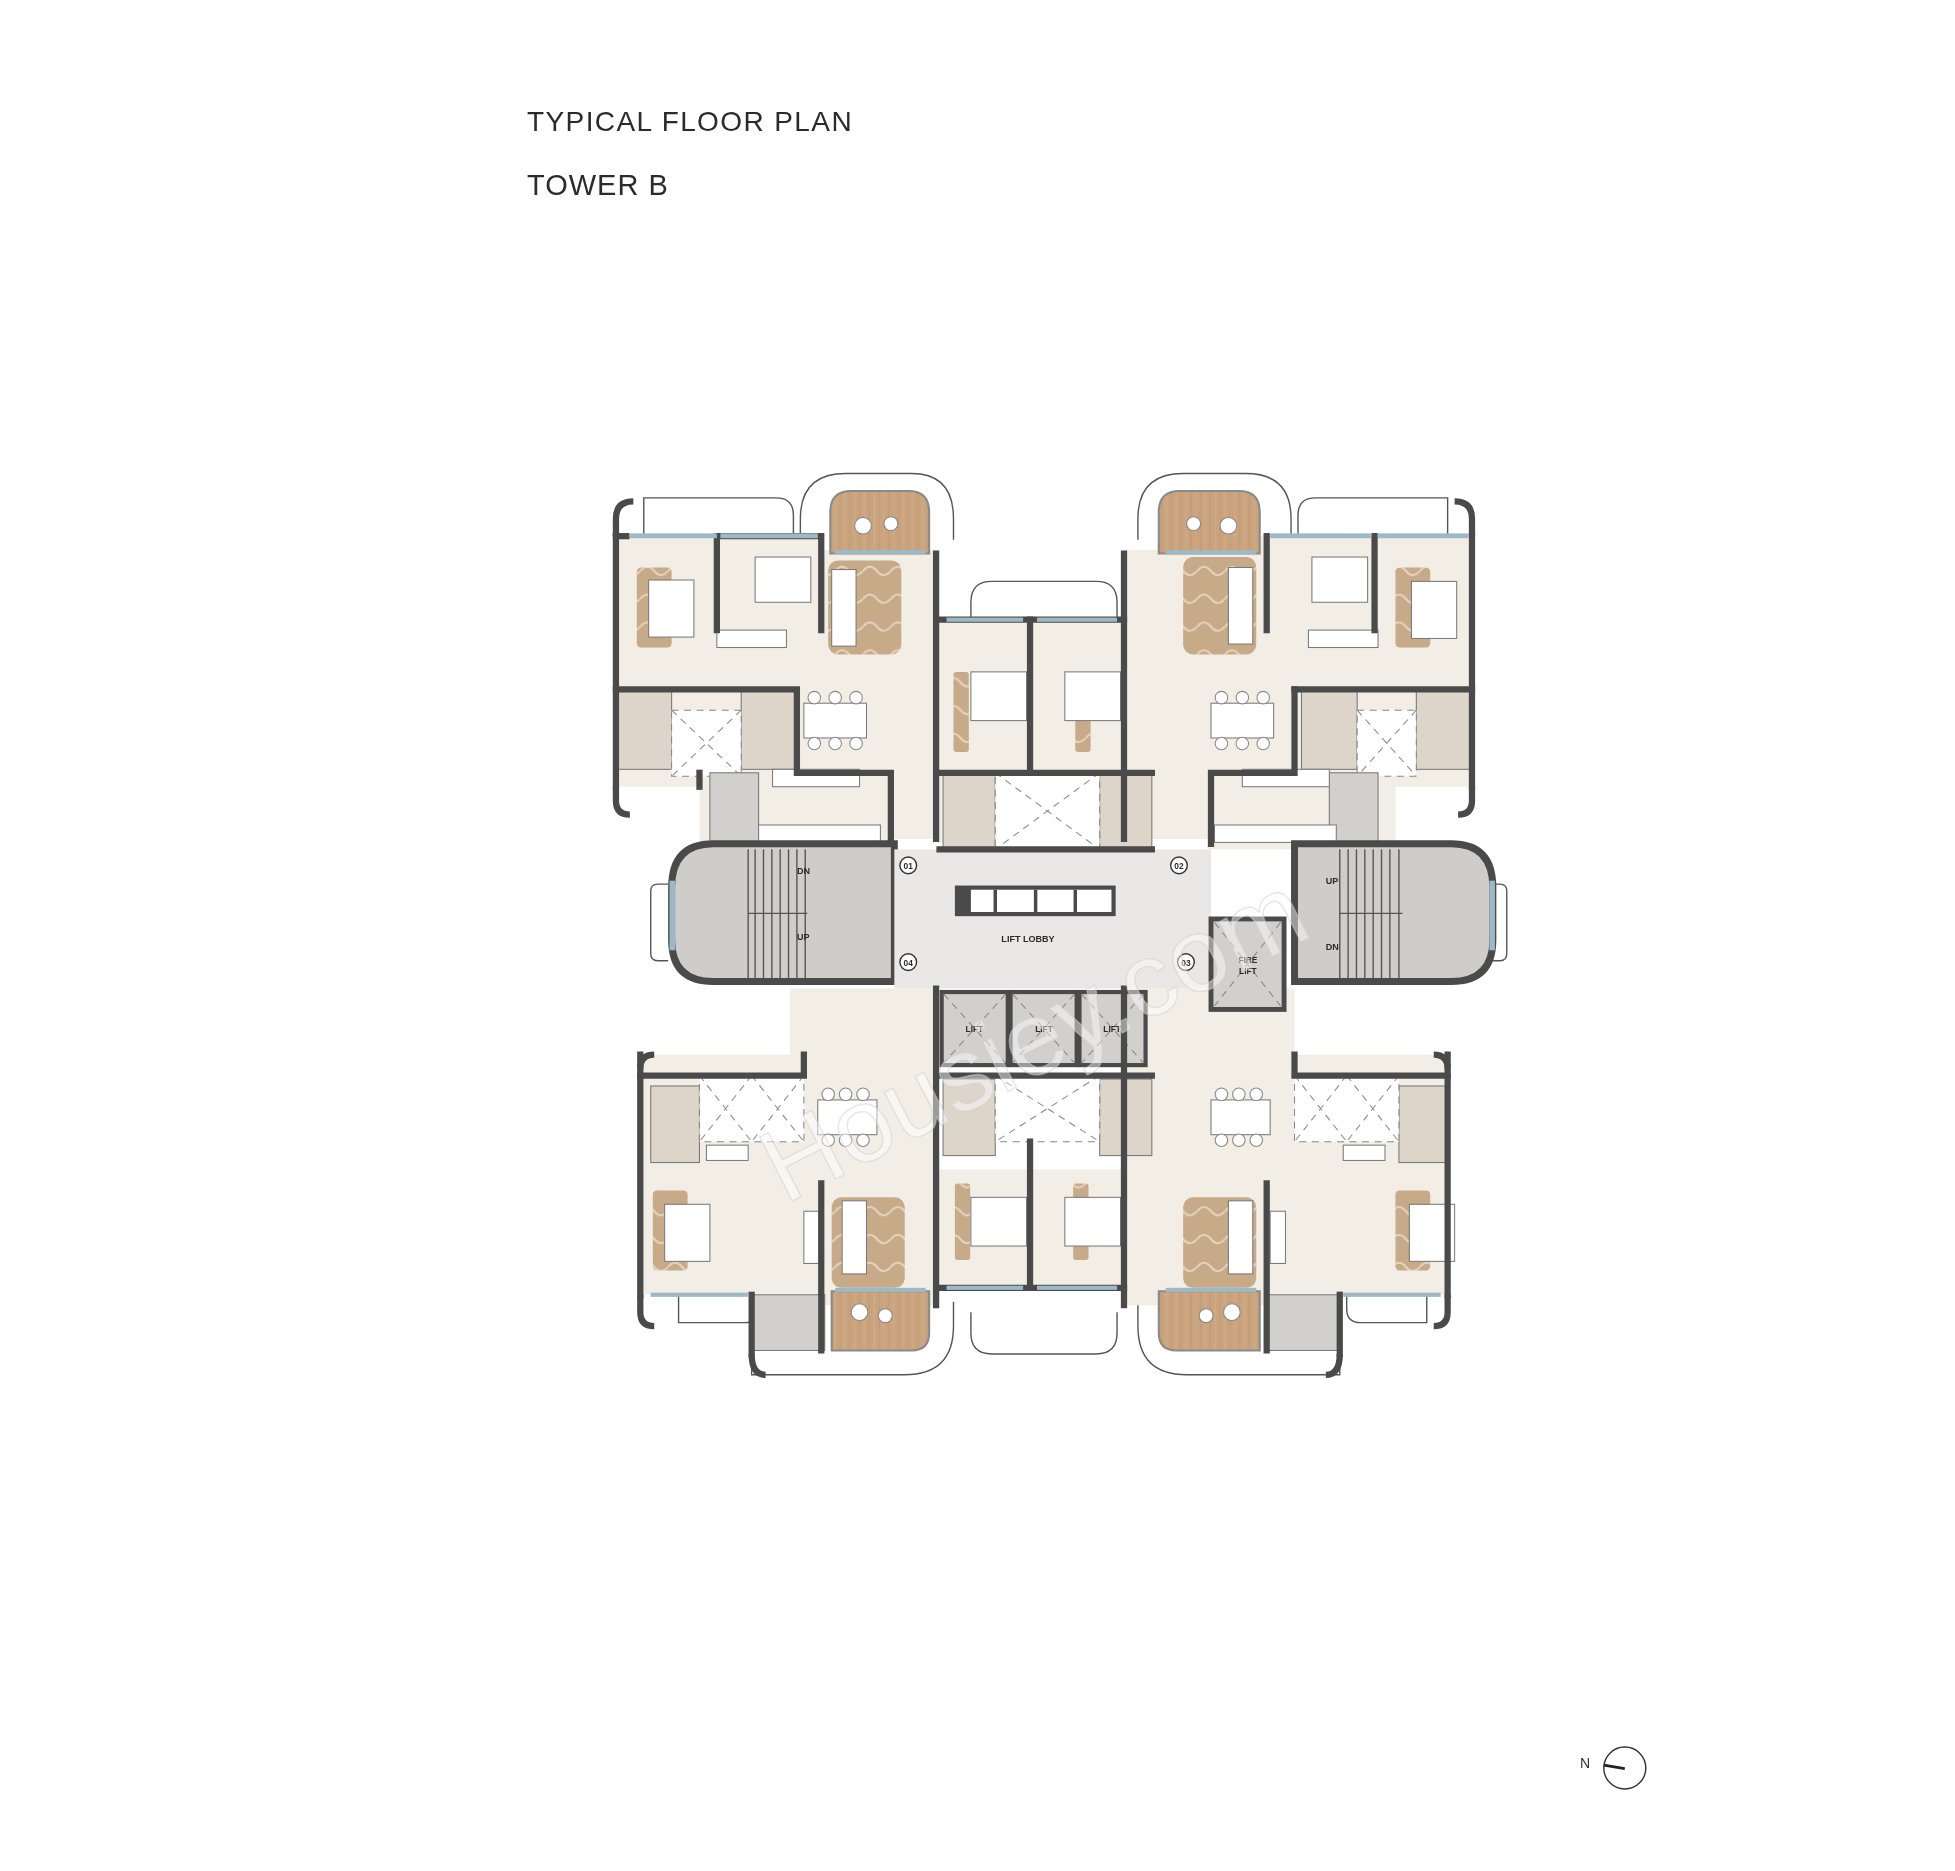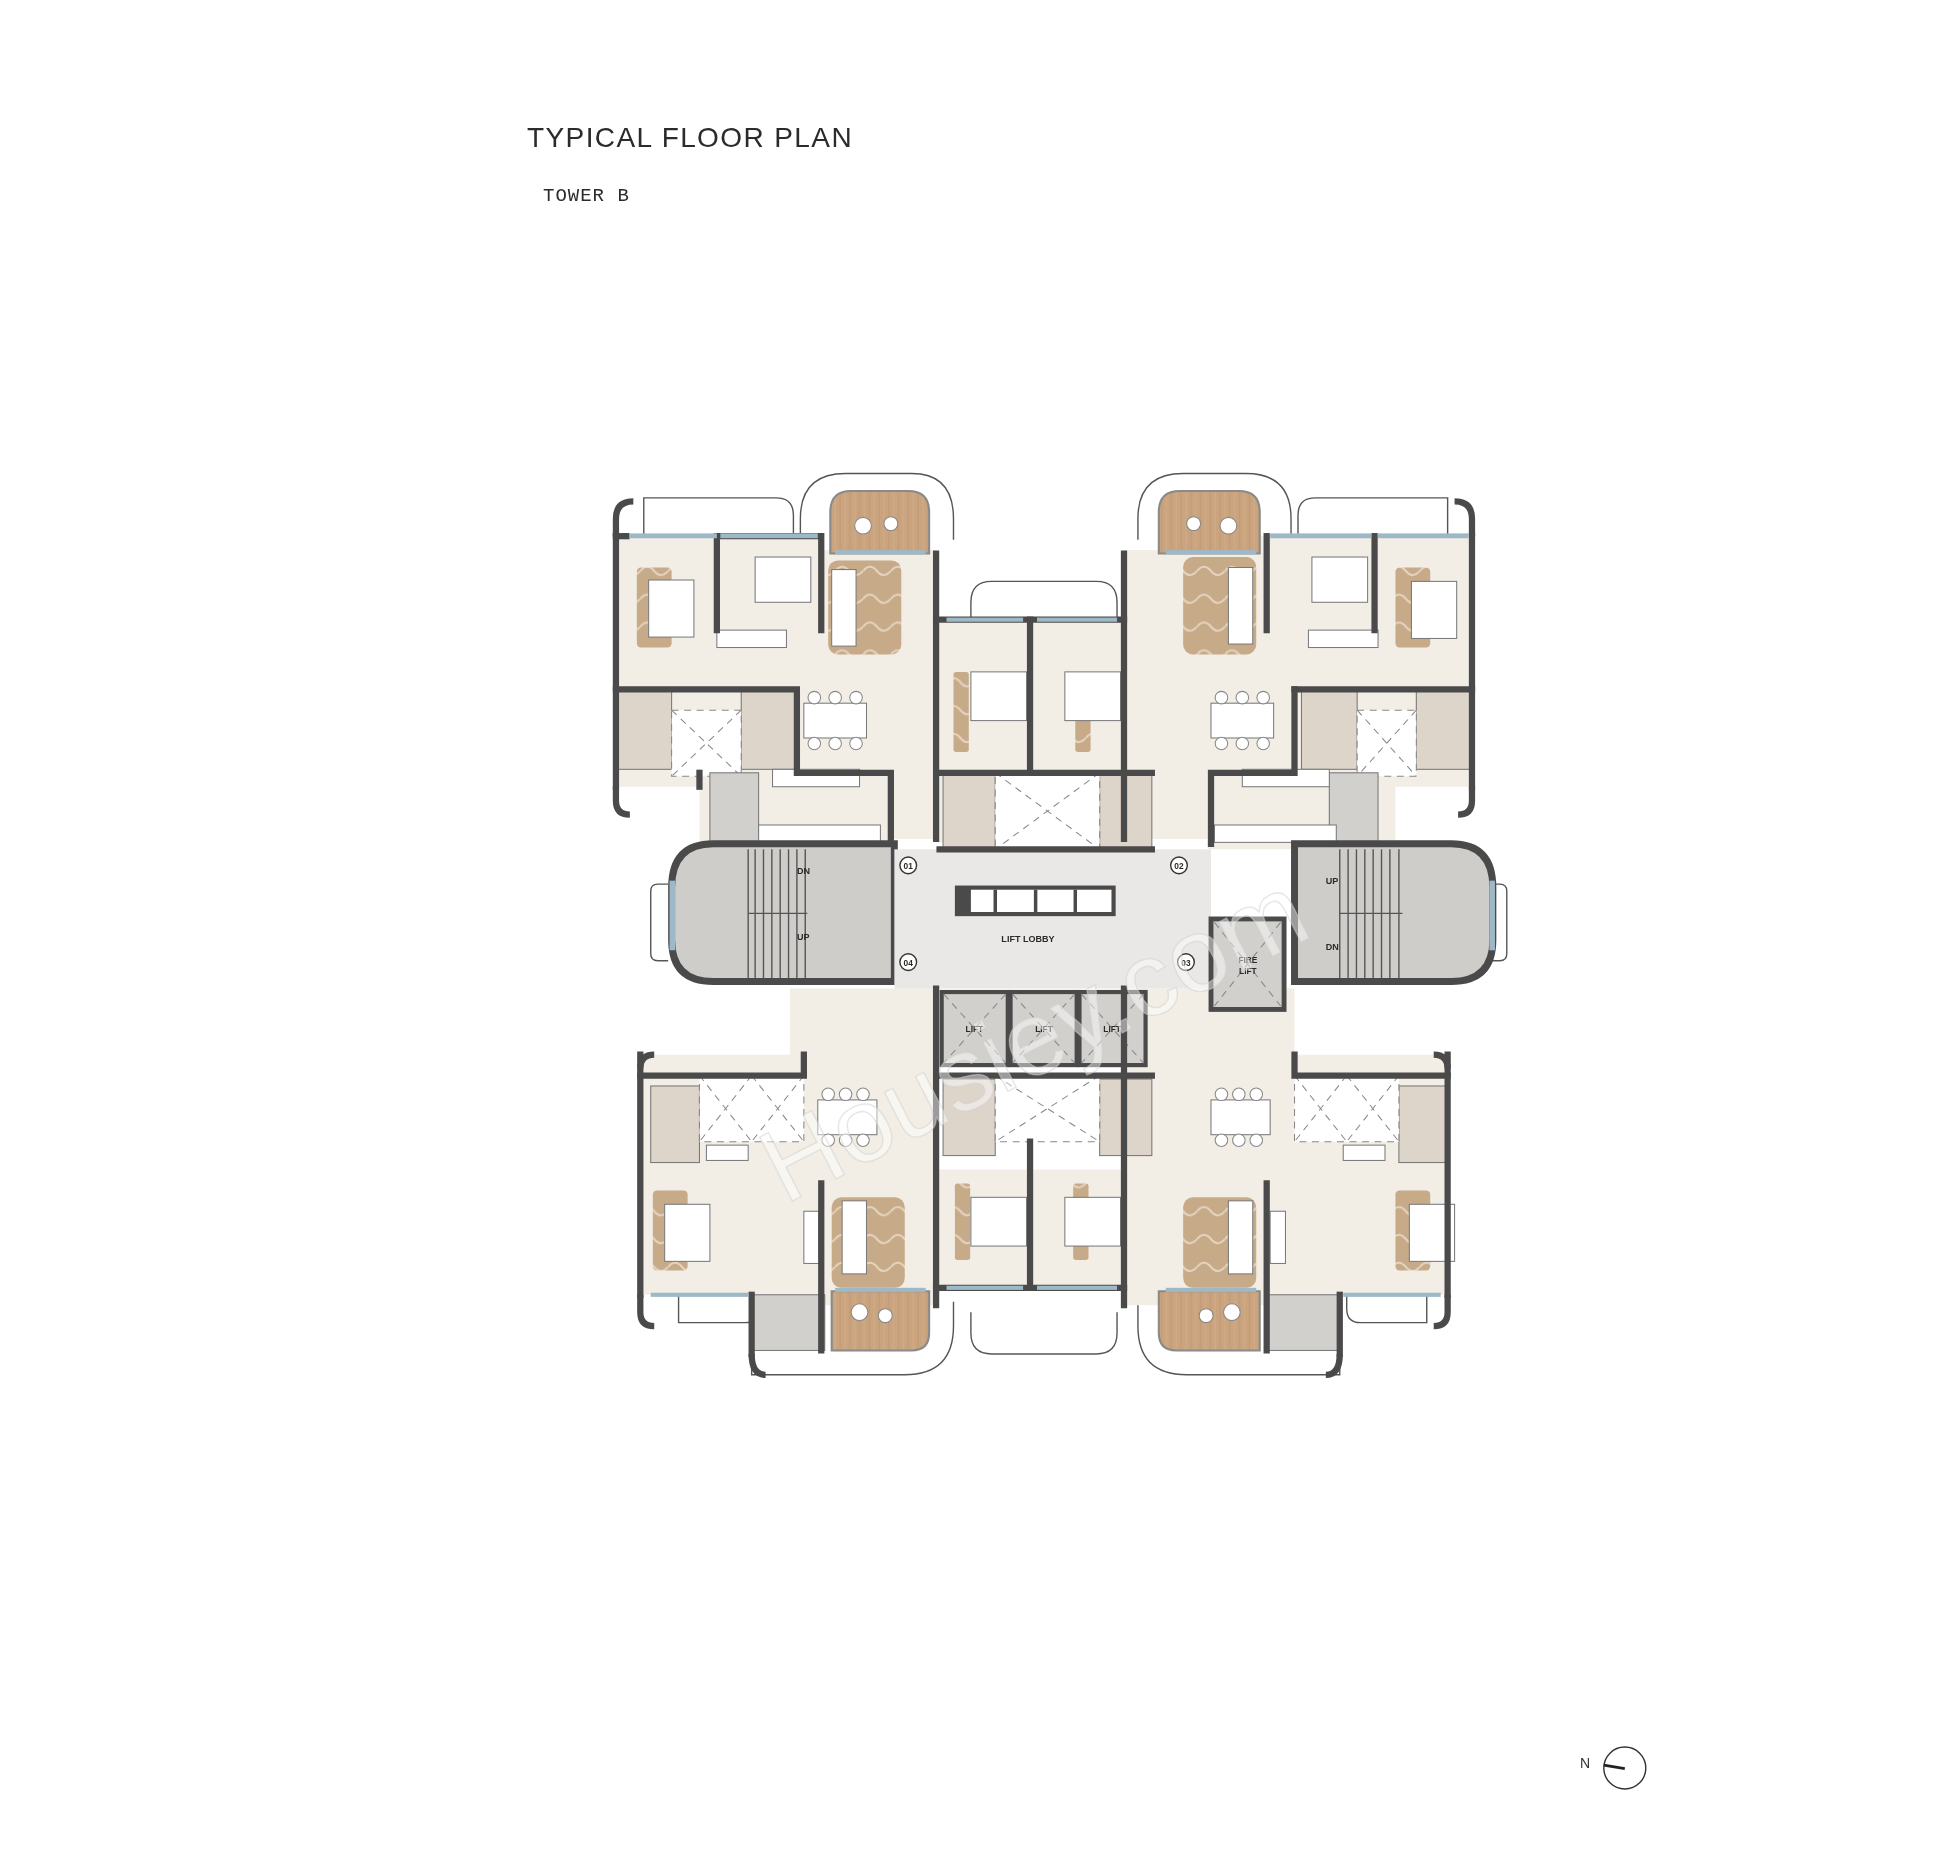--- a/index.html
+++ b/index.html
@@ -1,18 +1,18 @@
 <!DOCTYPE html>
 <html style="font-size:11px"><head>
 <meta charset="utf-8">
 <style>
   html, body { margin:0; padding:0; background:#ffffff; }
   body { width:1955px; height:1872px; position:relative; overflow:hidden; font-family:"Liberation Sans", sans-serif; }
-  .title { position:absolute; left:527px; top:122px; font-family:"Liberation Sans", sans-serif; font-size:28px; letter-spacing:1.4px; color:#2b2b2b; font-weight:400; margin:0; }
-  .subtitle { position:absolute; left:527px; top:169px; font-family:Liberation Mono, monospace; font-size:19px; letter-spacing:1px; color:#2b2b2b; font-weight:400; margin:16px; }
+  .title { position:absolute; left:527px; top:106px; font-family:"Liberation Sans", sans-serif; font-size:28px; letter-spacing:1.4px; color:#2b2b2b; font-weight:400; margin:0; }
+  .subtitle { position:absolute; left:527px; top:169px; font-family:Liberation Sans, sans-serif; font-size:29px; letter-spacing:1px; color:#2b2b2b; font-weight:400; margin:0; }
   #plan { position:absolute; left:0; top:0; }
   .lbl { font-family:"Liberation Sans", sans-serif; fill:#2a2a2a; font-weight:700; }
   .compass { position:absolute; left:1580px; top:1740px; width:84px; height:63px; }
   .compass-n { position:absolute; left:0; top:15.3px; font-size:14px; color:#333; }
 </style>
 </head>
 <body>
 
 <h1 class="title">TYPICAL FLOOR PLAN</h1>
 <h2 class="subtitle">TOWER B</h2>

